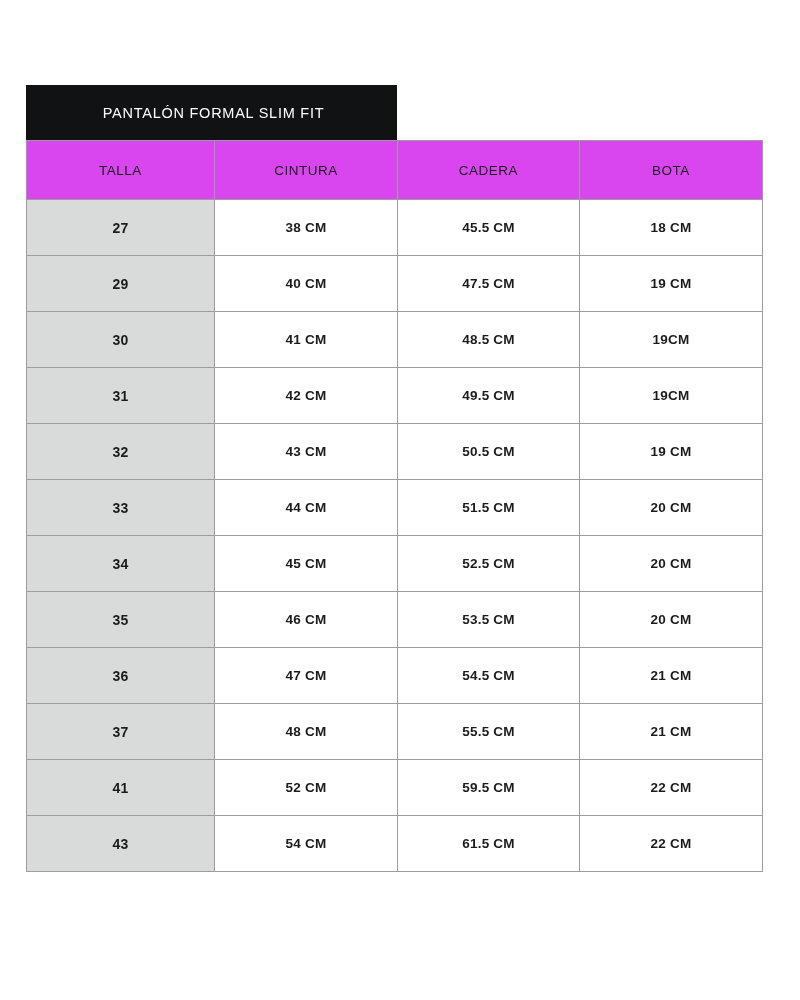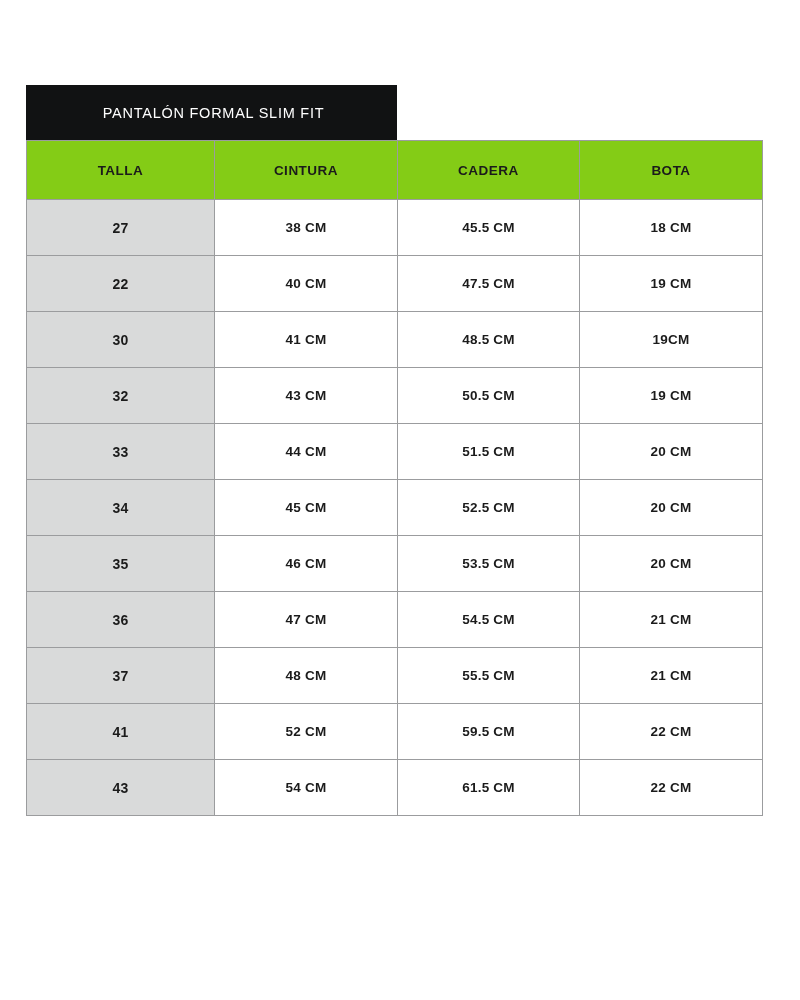--- a/index.html
+++ b/index.html
@@ -63,23 +63,23 @@
   table.size-table th,
   table.size-table td {
     border: 1px solid #9b9c9e;
     text-align: center;
     vertical-align: middle;
     color: #1b1b1b;
   }
 
   thead th {
     height: 56px;
-    background: #84cc16;
+    background: #d946ef;
     font-size: 13.5px;
-    font-weight: bold;
+    font-weight: normal;
     letter-spacing: 0.5px;
   }
 
   tbody td {
     height: 53px;
     background: #ffffff;
     font-size: 13.5px;
     font-weight: 700;
     letter-spacing: 0.2px;
   }
@@ -115,29 +115,35 @@
         </tr>
       </thead>
       <tbody id="table-body">
           <tr>
             <td class="talla-cell">27</td>
             <td>38 CM</td>
             <td>45.5 CM</td>
             <td>18 CM</td>
           </tr>
           <tr>
-            <td class="talla-cell">22</td>
+            <td class="talla-cell">29</td>
             <td>40 CM</td>
             <td>47.5 CM</td>
             <td>19 CM</td>
           </tr>
           <tr>
             <td class="talla-cell">30</td>
             <td>41 CM</td>
             <td>48.5 CM</td>
+            <td>19CM</td>
+          </tr>
+          <tr>
+            <td class="talla-cell">31</td>
+            <td>42 CM</td>
+            <td>49.5 CM</td>
             <td>19CM</td>
           </tr>
           <tr>
             <td class="talla-cell">32</td>
             <td>43 CM</td>
             <td>50.5 CM</td>
             <td>19 CM</td>
           </tr>
           <tr>
             <td class="talla-cell">33</td>

